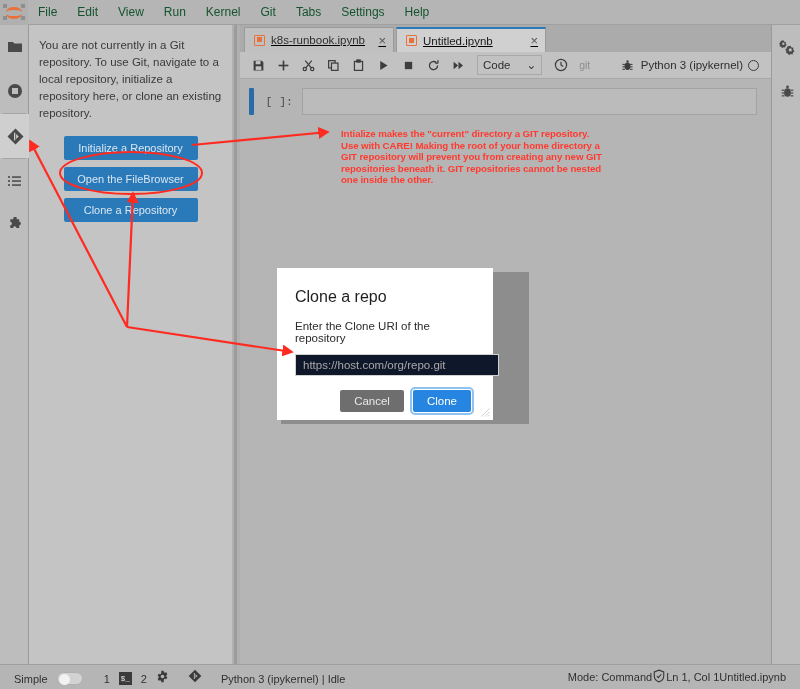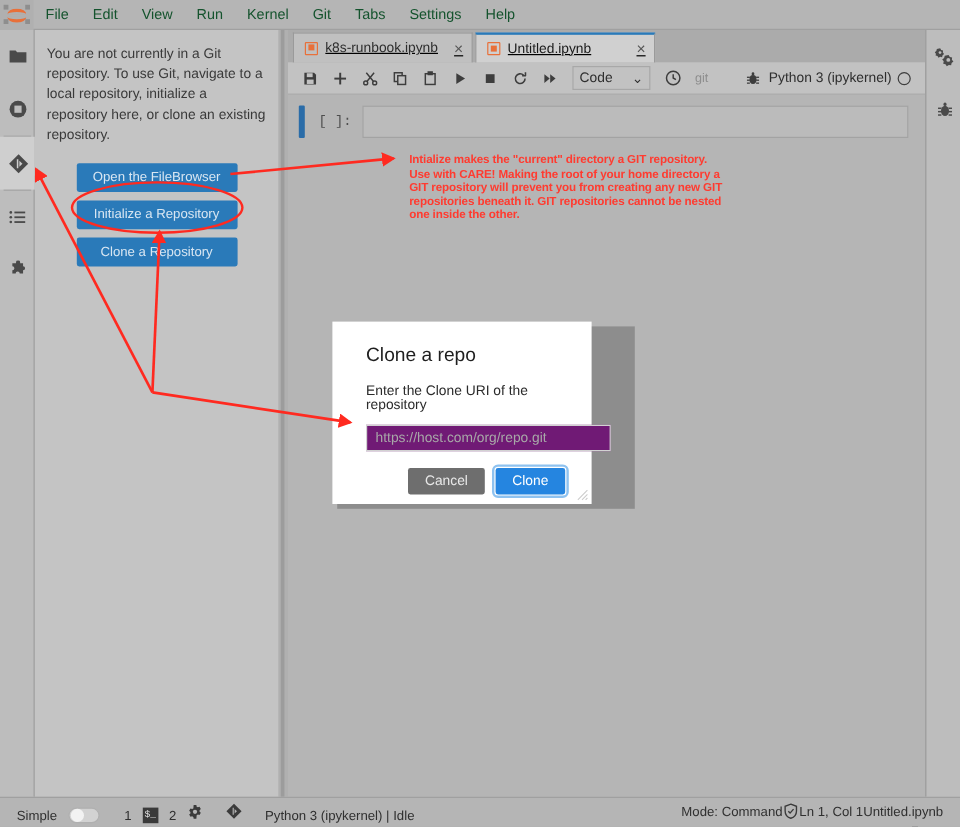--- a/index.html
+++ b/index.html
@@ -182,26 +182,26 @@
     display: flex; align-items: center; justify-content: center;
   }
 
   
   .dlg-shadow {
     position: absolute; left: 281px; top: 272px; width: 248px; height: 152px;
     background: rgba(0,0,0,0.22);
   }
   .dialog {
     position: absolute; left: 277px; top: 268px; width: 216px; height: 152px;
-    background: #ffffff; padding: 20px 22px 0 28px;
+    background: #ffffff; padding: 20px 22px 0 18px;
   }
   .dlg-title { font-size: 16px; color: #1f1f1f; margin-bottom: 14px; }
   .dlg-label { font-size: 11.5px; color: #2b2b2b; margin-bottom: 10px; }
   .dlg-input {
-    width: 204px; height: 22px; background: #701a75; border: 1px solid #d2d2d2;
+    width: 204px; height: 22px; background: #0f172a; border: 1px solid #d2d2d2;
     font-family: "Liberation Sans", sans-serif; font-size: 11.5px;
     color: #9a9a9a; padding: 0 7px;
   }
   .dlg-input::placeholder { color: #a8a8a8; }
   .dlg-actions {
     display: flex; justify-content: flex-end; gap: 9px; margin-top: 14px;
   }
   .dlg-btn {
     font-family: "Liberation Sans", sans-serif; font-size: 11.5px;
     padding: 5px 14px; border: none; cursor: pointer; border-radius: 2px;
@@ -286,22 +286,22 @@
     <div class="ab-icon">
       <svg width="17" height="17" viewBox="0 0 16 16" fill="currentColor">
           <path d="M6 1.3a1.6 1.6 0 0 1 3.2 0v.9h2.3v2.3a1.6 1.6 0 0 1 0 3.2v2.6H8.9a1.6 1.6 0 0 0-3.2 0H3.1V7.7a1.6 1.6 0 0 0 0-3.2V2.2H6z"></path>
         </svg>
     </div>
   </div>
 
   <div class="gitpanel">
     <div class="git-msg">You are not currently in a Git repository. To use Git, navigate to a local repository, initialize a repository here, or clone an existing repository.</div>
     <div class="git-buttons">
+      <button class="git-btn">Initialize a Repository</button>
       <button class="git-btn">Open the FileBrowser</button>
-      <button class="git-btn">Initialize a Repository</button>
       <button class="git-btn">Clone a Repository</button>
     </div>
   </div>
 
   <div class="splitter"></div>
 
   <div class="maindock">
 
     <div class="tabbar">
       <div class="tab">

